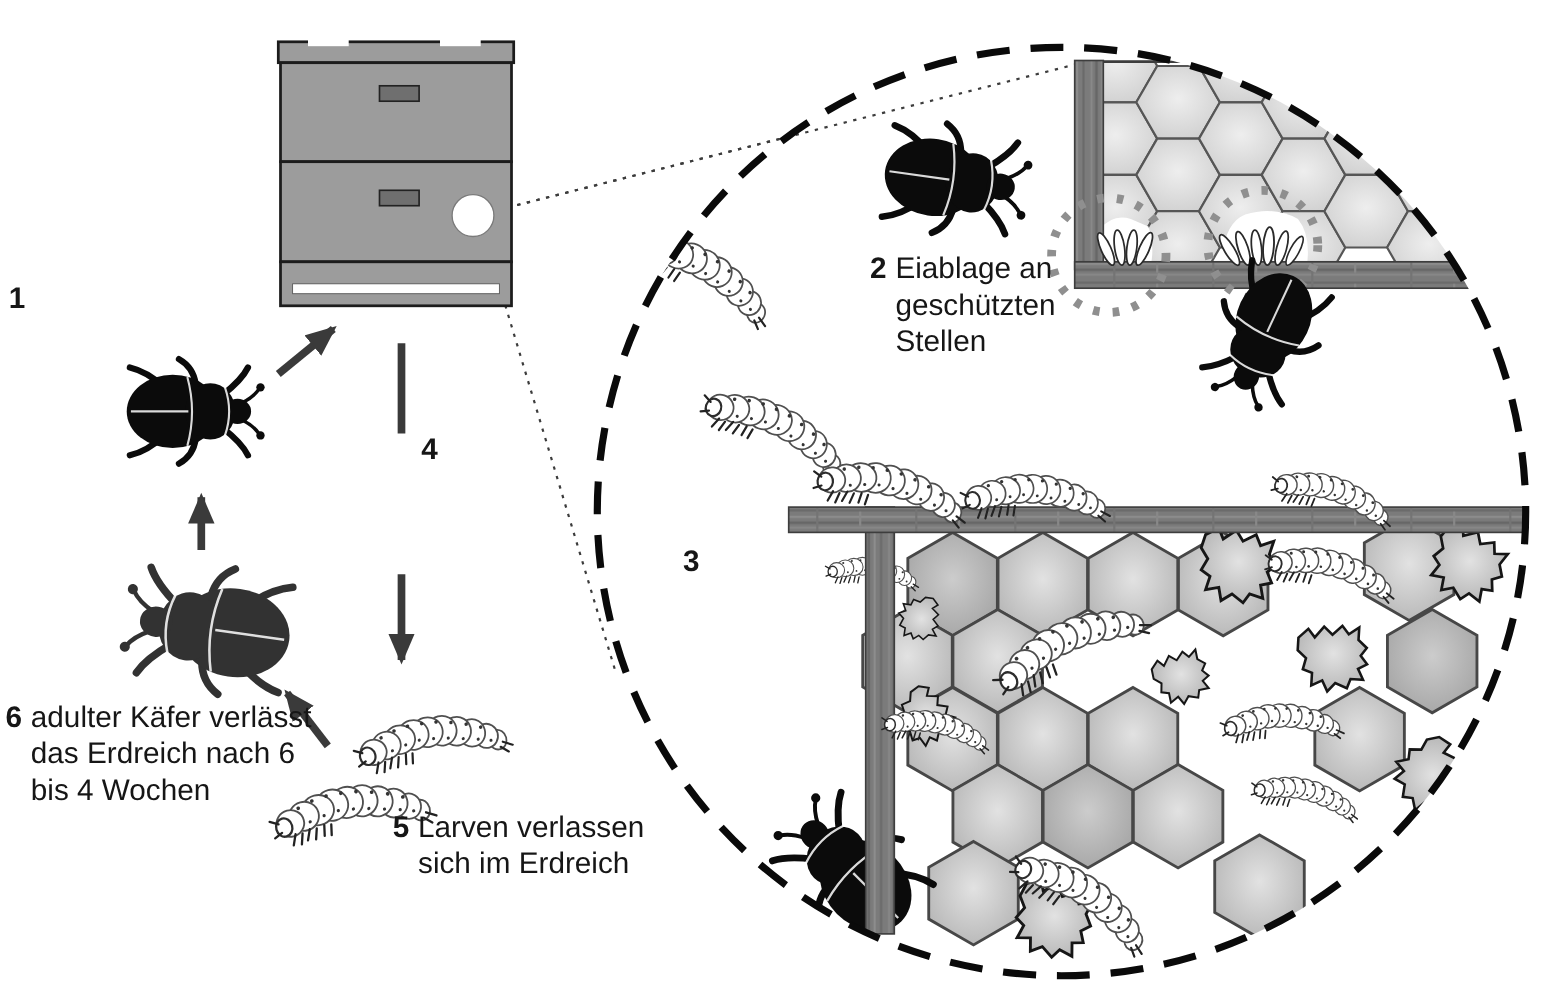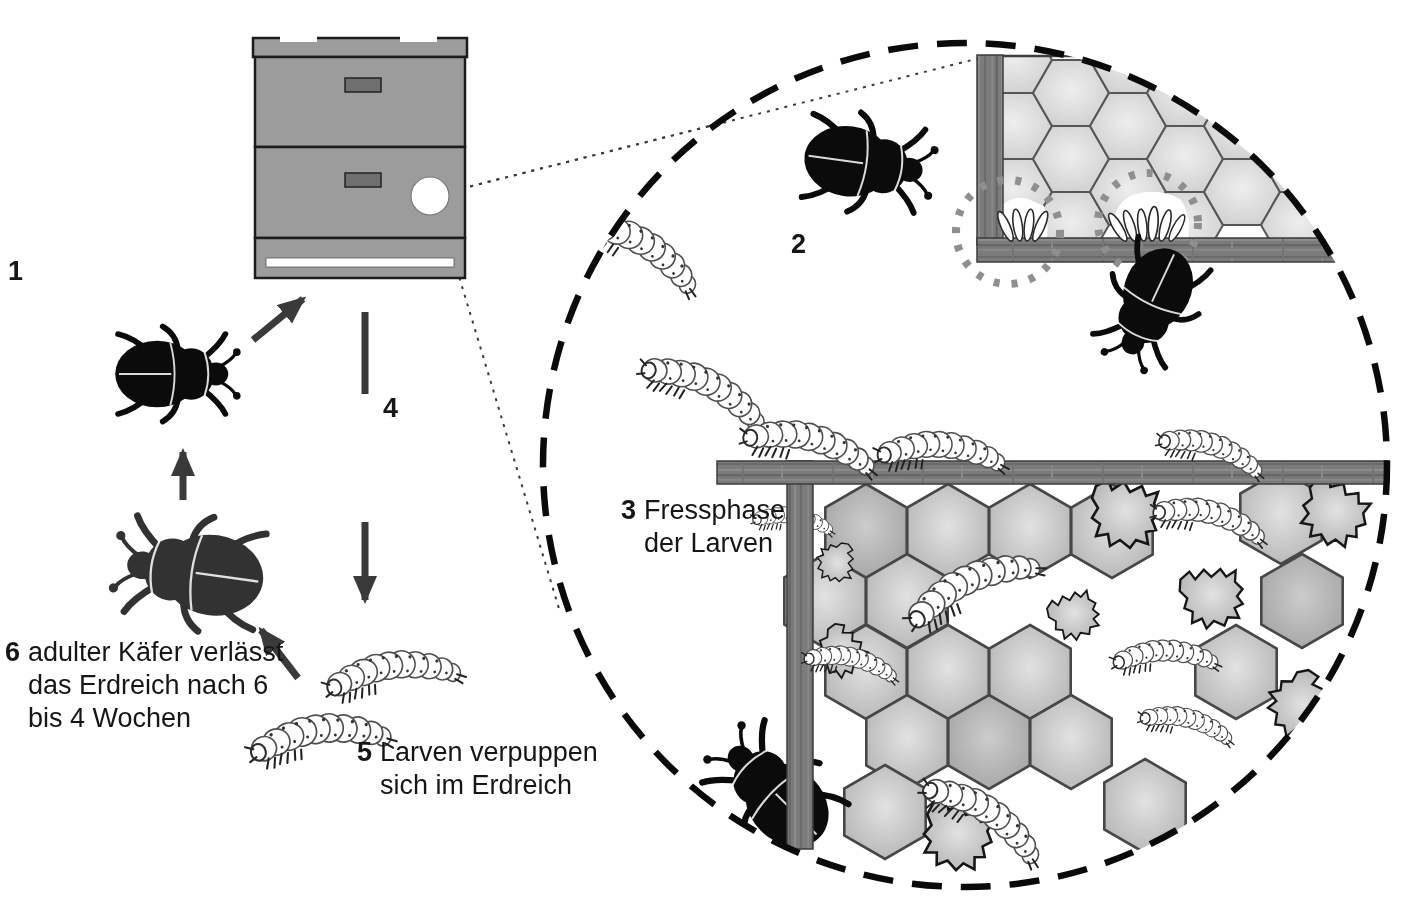--- a/index.html
+++ b/index.html
@@ -277,32 +277,33 @@
   <use href="#beetle" transform="translate(190,572) rotate(188) scale(1.15)" color="#323232"></use>
   <use href="#larva" transform="translate(392,671) rotate(-15)"></use>
   <use href="#larva" transform="translate(319,735) rotate(-15) scale(1.05)"></use>
 </svg>
 
 <div class="lbl" style="left:8px;top:255px;">
   <span class="num">1</span>
 </div>
 <div class="lbl" style="left:791px;top:228px;">
   <span class="num">2</span>
+  <span class="txt">Eiablage an
+geschützten
+Stellen</span>
 </div>
 <div class="lbl" style="left:621px;top:494px;">
   <span class="num">3</span>
-  <span class="txt">Fressphase
-der Larven</span>
 </div>
 <div class="lbl" style="left:383px;top:392px;">
   <span class="num">4</span>
 </div>
 <div class="lbl" style="left:357px;top:736px;">
   <span class="num">5</span>
-  <span class="txt">Larven verpuppen
+  <span class="txt">Larven verlassen
 sich im Erdreich</span>
 </div>
 <div class="lbl" style="left:5px;top:636px;">
   <span class="num">6</span>
   <span class="txt">adulter Käfer verlässt
 das Erdreich nach 6
 bis 4 Wochen</span>
 </div>
 
 </div>

